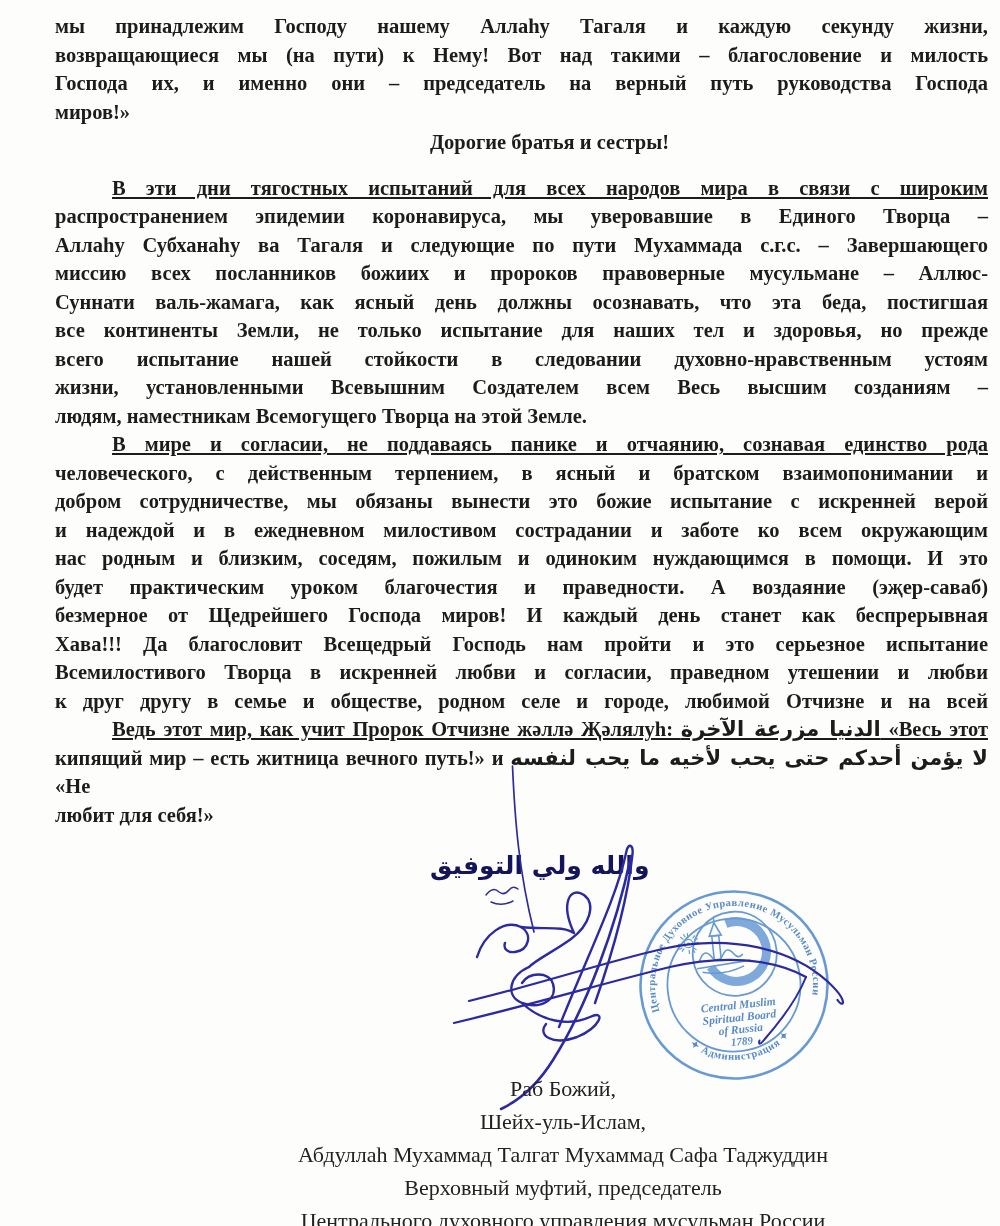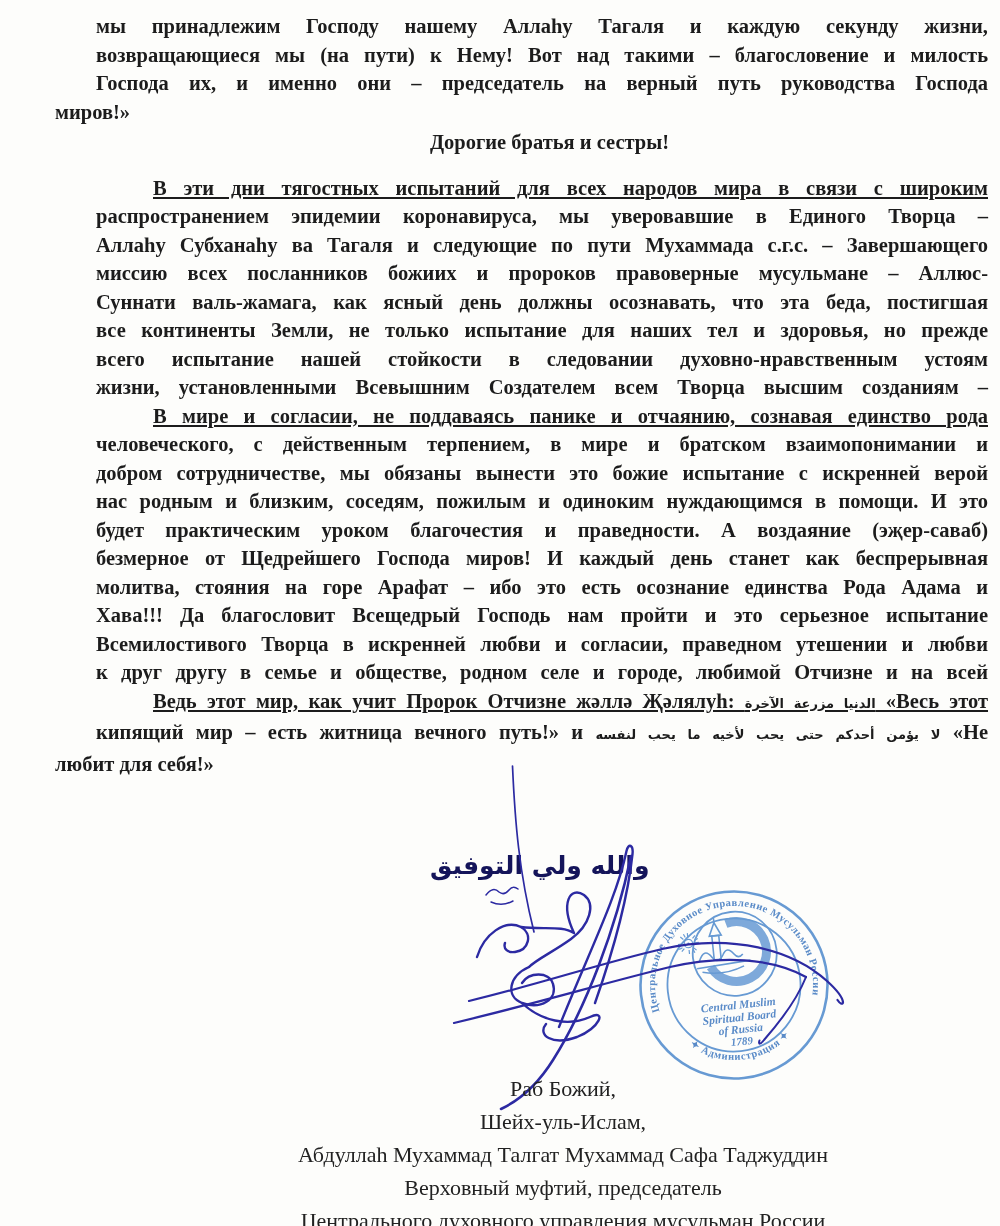--- a/index.html
+++ b/index.html
@@ -7,30 +7,30 @@
     position:relative;width:1000px;height:1226px;margin:0 auto;
     background:#fdfdfb;overflow:hidden;
     font-family:"Liberation Serif","DejaVu Serif",serif;
     color:#1c1c1c;
   }
   .doc-text{
     position:absolute;left:55px;top:12px;width:933px;
     font-size:20.5px;line-height:28.5px;font-weight:700;
   }
   .ln{white-space:normal;}
-  .jl{text-align:justify;text-align-last:justify;margin-left:41px;}
+  .jl{text-align:justify;text-align-last:justify;}
   .ind{text-indent:57px;text-decoration:underline;}
   .heading{
     text-align:center;margin-top:2px;transform:translateX(28px);
   }
   .para{margin:0;}
   .p2{margin-top:17px;}
   .ar{
     font-family:"DejaVu Sans","Liberation Serif",serif;
-    font-weight:700;font-size:13px;direction:rtl;unicode-bidi:isolate;
+    font-weight:700;font-size:21px;direction:rtl;unicode-bidi:isolate;
   }
   .dua{
     position:absolute;left:430px;top:849px;width:220px;
     font-size:25px;line-height:34px;font-weight:700;
     direction:rtl;text-align:left;
     font-family:"DejaVu Sans","Liberation Serif",serif;
   }
   .footer{
     position:absolute;left:113px;top:1072px;width:900px;
     text-align:center;font-size:22px;line-height:33px;font-weight:400;
@@ -57,31 +57,32 @@
     <div class="heading">Дорогие братья и сестры!</div>
 
     <div class="para p2">
       <div class="ln jl ind">В эти дни тягостных испытаний для всех народов мира в связи с широким</div>
       <div class="ln jl">распространением эпидемии коронавируса, мы уверовавшие в Единого Творца –</div>
       <div class="ln jl">Аллаһу Субханаһу ва Тагаля и следующие по пути Мухаммада с.г.с. – Завершающего</div>
       <div class="ln jl">миссию всех посланников божиих и пророков правоверные мусульмане – Аллюс-</div>
       <div class="ln jl">Суннати валь-жамага, как ясный день должны осознавать, что эта беда, постигшая</div>
       <div class="ln jl">все континенты Земли, не только испытание для наших тел и здоровья, но прежде</div>
       <div class="ln jl">всего испытание нашей стойкости в следовании духовно-нравственным устоям</div>
-      <div class="ln jl">жизни, установленными Всевышним Создателем всем Творца высшим созданиям –</div>
+      <div class="ln jl">жизни, установленными Всевышним Создателем всем Весь высшим созданиям –</div>
+      <div class="ln">людям, наместникам Всемогущего Творца на этой Земле.</div>
     </div>
 
     <div class="para">
       <div class="ln jl ind">В мире и согласии, не поддаваясь панике и отчаянию, сознавая единство рода</div>
-      <div class="ln jl">человеческого, с действенным терпением, в мире и братском взаимопонимании и</div>
+      <div class="ln jl">человеческого, с действенным терпением, в ясный и братском взаимопонимании и</div>
       <div class="ln jl">добром сотрудничестве, мы обязаны вынести это божие испытание с искренней верой</div>
+      <div class="ln jl">и надеждой и в ежедневном милостивом сострадании и заботе ко всем окружающим</div>
       <div class="ln jl">нас родным и близким, соседям, пожилым и одиноким нуждающимся в помощи. И это</div>
       <div class="ln jl">будет практическим уроком благочестия и праведности. А воздаяние (эҗер-саваб)</div>
       <div class="ln jl">безмерное от Щедрейшего Господа миров! И каждый день станет как беспрерывная</div>
-      <div class="ln jl">молитва, стояния на горе Арафат – ибо это есть осознание единства Рода Адама и</div>
       <div class="ln jl">Хава!!! Да благословит Всещедрый Господь нам пройти и это серьезное испытание</div>
       <div class="ln jl">Всемилостивого Творца в искренней любви и согласии, праведном утешении и любви</div>
       <div class="ln jl">к друг другу в семье и обществе, родном селе и городе, любимой Отчизне и на всей</div>
     </div>
 
     <div class="para">
       <div class="ln jl ind"><span>Ведь этот мир, как учит Пророк Отчизне жәллә Җәлялуһ: </span><span class="ar">الدنيا مزرعة الآخرة</span><span> «Весь этот</span></div>
       <div class="ln jl"><span>кипящий мир – есть житница вечного путь!» и </span><span class="ar">لا يؤمن أحدكم حتى يحب لأخيه ما يحب لنفسه</span><span> «Не</span></div>
       <div class="ln">любит для себя!»</div>
     </div>

